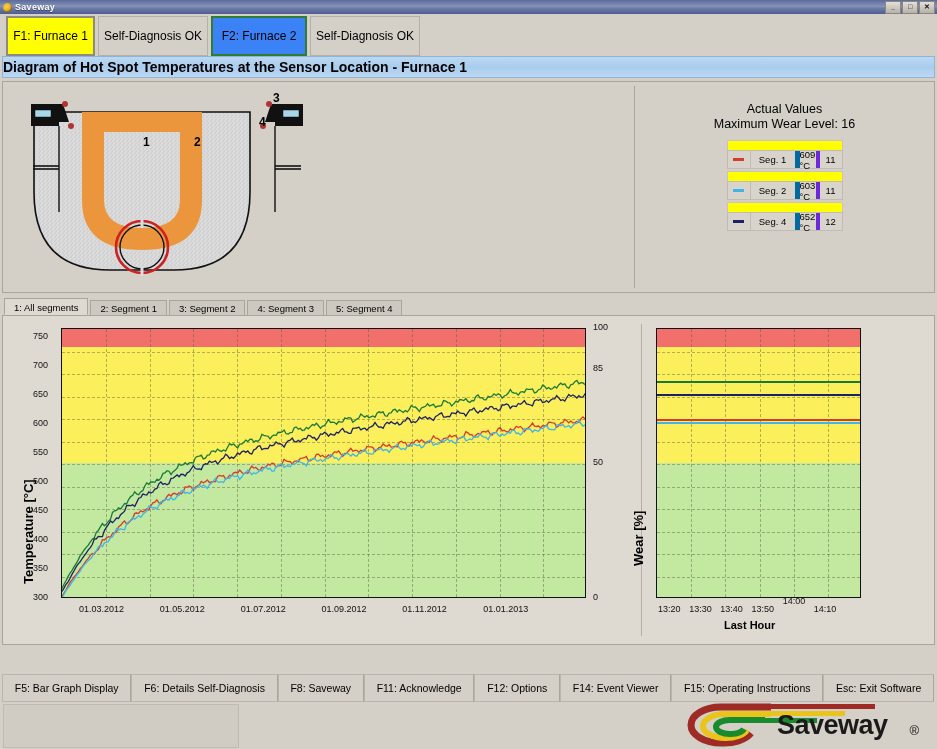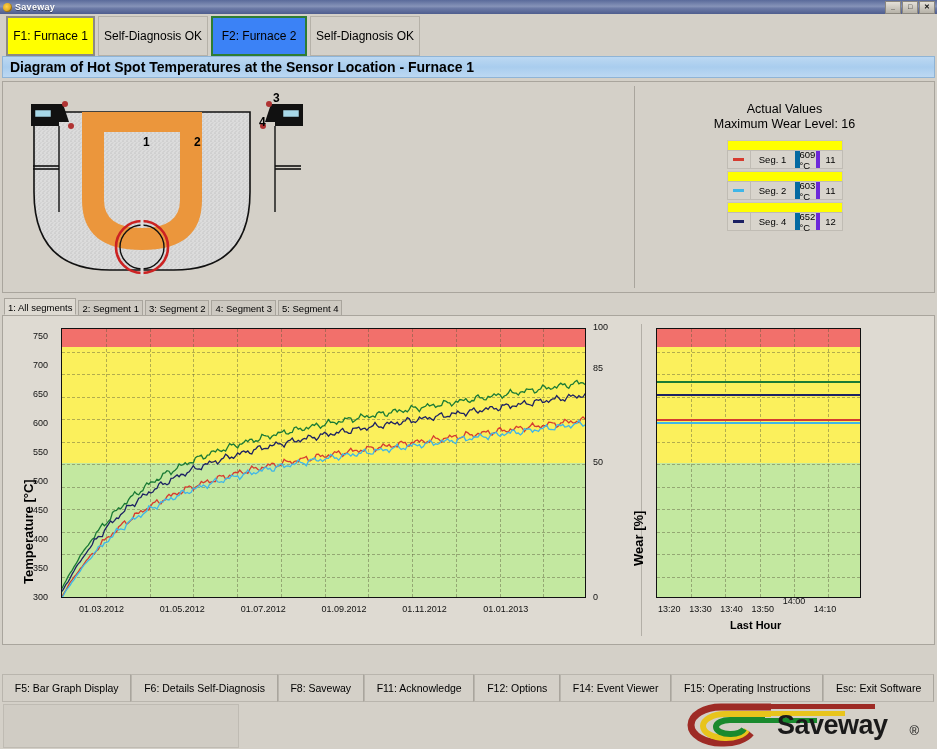--- a/index.html
+++ b/index.html
@@ -45,21 +45,21 @@
   }
   .fbtn.f1{width:89px;background:#ffff00;border:2px solid #8d8a82;}
   .fbtn.stat{width:110px;background:#d4d0c8;border:1px solid #b5b1a8;}
   .fbtn.f2{width:96px;background:#3b82f6;border:2px solid #2e7d32;}
   
   #heading{
     height:22px;margin:0 2px;
     background:linear-gradient(180deg,#bcd8f2 0%,#a9cdee 50%,#bcd8f2 100%);
     border:1px solid #8fb4d6;
     display:flex;align-items:center;
-    font-size:14px;font-weight:bold;padding-left:7px;box-sizing:border-box;
+    font-size:14px;font-weight:bold;box-sizing:border-box;
     color:#000;
   }
   
   #toppanel{
     margin:3px 2px 0 2px;height:212px;
     background:#d4d0c8;border:1px solid #a9a59d;
     display:flex;box-sizing:border-box;position:relative;
   }
   #diagwrap{flex:0 0 631px;position:relative;}
   #divider{width:1px;background:#a9a59d;margin:4px 0;}
@@ -73,21 +73,21 @@
     border:1px solid #c0bcb4;background:#d8d4cc;font-size:9.5px;
   }
   .segrow .sw{flex:0 0 22px;display:flex;align-items:center;justify-content:center;border-right:1px solid #c0bcb4;}
   .segrow .sw i{display:block;width:11px;height:3px;}
   .segrow .nm{flex:0 0 44px;display:flex;align-items:center;justify-content:center;border-right:5px solid #0369a1;}
   .segrow .tp{flex:1;display:flex;align-items:center;justify-content:center;border-right:4px solid #6d28d9;}
   .segrow .wl{flex:0 0 22px;display:flex;align-items:center;justify-content:center;}
   
   #tabs{margin:5px 2px 0 4px;height:17px;display:flex;align-items:flex-end;}
   .tab{
-    height:15px;line-height:15px;padding:0 3px;font-size:9.5px;
+    height:15px;line-height:15px;padding:0 9px;font-size:9.5px;
     background:#cdc9c1;border:1px solid #a9a59d;border-bottom:none;
     margin-right:2px;box-sizing:border-box;
   }
   .tab.active{background:#dedad2;height:17px;line-height:17px;border-bottom:1px solid #dedad2;}
   
   #chartpanel{
     margin:0 2px;height:330px;background:#dedad2;
     border:1px solid #a9a59d;display:flex;box-sizing:border-box;position:relative;
   }
   #mainchart{flex:0 0 634px;position:relative;}
@@ -353,21 +353,21 @@
         <div class="hline" style="background: rgb(63, 182, 232); top: 93.0645px;"></div>
       </div>
     <div id="mini-xticks">
         <div class="xtick" style="left: 12px; top: 288px;">13:20</div>
         <div class="xtick" style="left: 43.1667px; top: 288px;">13:30</div>
         <div class="xtick" style="left: 74.3333px; top: 288px;">13:40</div>
         <div class="xtick" style="left: 105.5px; top: 288px;">13:50</div>
         <div class="xtick" style="left: 136.667px; top: 280px;">14:00</div>
         <div class="xtick" style="left: 167.833px; top: 288px;">14:10</div>
       </div>
-    <div class="caption" style="left:84px;top:303px;">Last Hour</div>
+    <div class="caption" style="left:78px;top:303px;">Last Hour</div>
   </div>
 </div>
 
 <div id="fkeys">
   <div class="fk">F5: Bar Graph Display</div>
   <div class="fk">F6: Details Self-Diagnosis</div>
   <div class="fk">F8: Saveway</div>
   <div class="fk">F11: Acknowledge</div>
   <div class="fk">F12: Options</div>
   <div class="fk">F14: Event Viewer</div>

